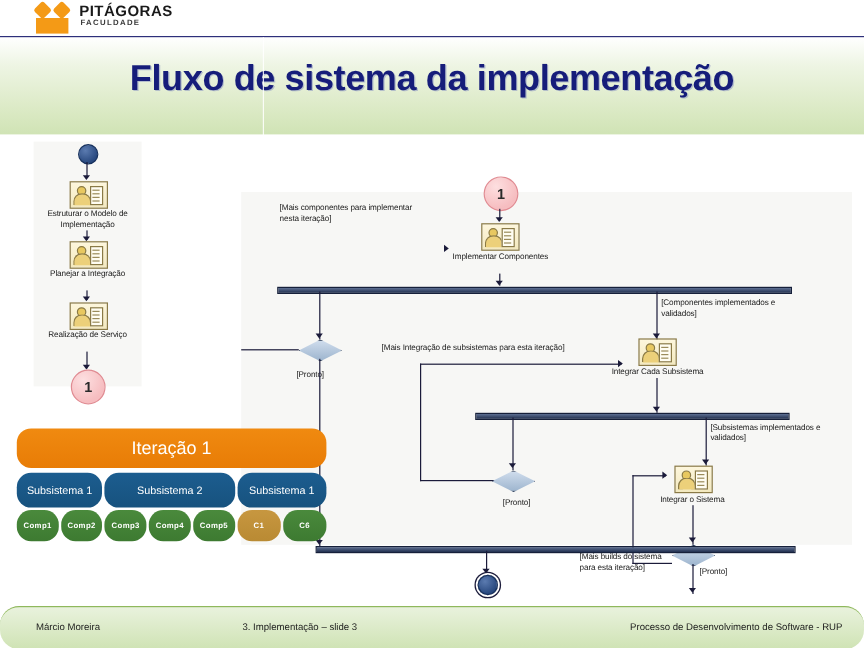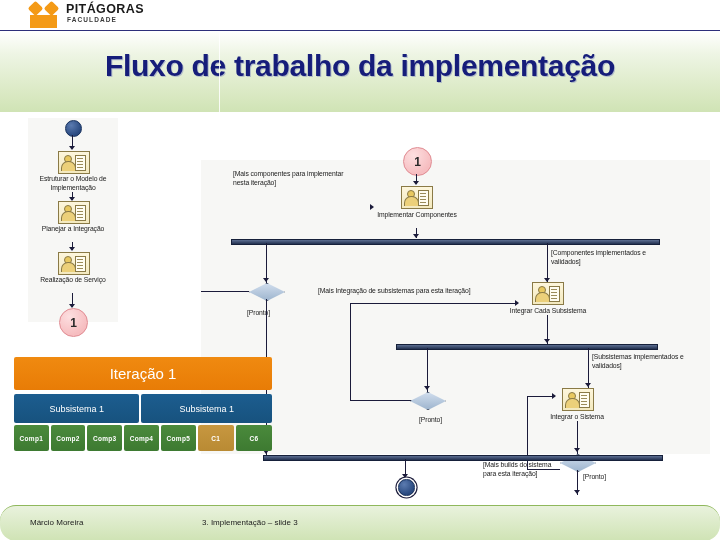--- a/index.html
+++ b/index.html
@@ -110,21 +110,21 @@
     color:#2a2a2a;font-size:12px;font-weight:bold;
     display:flex;align-items:center;justify-content:center;
   }
 
   
   #buildtable{position:absolute;left:14px;top:245px;width:258px;}
   .trow{display:flex;gap:2px;margin-bottom:2px;}
   .cell{
     display:flex;align-items:center;justify-content:center;
     color:#fff;text-align:center;box-sizing:border-box;
-    border-radius:2px;
+    border-radius:12px;
   }
   .c-iter{height:33px;font-size:15px;background:linear-gradient(to bottom,#f08a10,#e87c06);}
   .c-build{height:30px;font-size:16px;font-weight:bold;background:linear-gradient(to bottom,#a3132c,#8e1126);}
   .c-sub{height:29px;font-size:9px;background:linear-gradient(to bottom,#1c5d8f,#17527e);}
   .c-comp{height:26px;font-size:6.5px;font-weight:bold;letter-spacing:.3px;
           background:linear-gradient(to bottom,#4a8a3c,#3d7a31);}
   .c-comp.alt{background:linear-gradient(to bottom,#c79740,#b98a33);}
   .compgroup{display:flex;gap:2px;}
 
   
@@ -147,21 +147,21 @@
     <span class="logo-dot" id="logo-d1"></span>
     <span class="logo-dot" id="logo-d2"></span>
     <span class="logo-dot" id="logo-base"></span>
     <span id="logo-notch"></span>
     <span id="logo-name">PITÁGORAS</span>
     <span id="logo-sub">FACULDADE</span>
   </div>
 </div>
 
 <div id="titleband">
-  <div id="page-title">Fluxo de trabalho da implementação</div>
+  <div id="page-title">Fluxo de sistema da implementação</div>
 </div>
 
 <div id="stage">
 
   <div class="panel" id="panel-left"></div>
   <div class="panel" id="panel-main"></div>
 
   <div class="startnode" style="left:65px;top:8px;"></div>
   <div class="vline" style="left:72px;top:23px;height:13px;"></div>
   <div class="ah-d" style="left:69px;top:34px;"></div>
@@ -313,20 +313,21 @@
 
     <div class="trow">
       <div class="cell c-iter" style="flex:1">Iteração 1</div>
     </div>
 
     <div class="trow">
     </div>
 
     <div class="trow">
       <div class="cell c-sub" style="flex:216">Subsistema 1</div>
+      <div class="cell c-sub" style="flex:328">Subsistema 2</div>
       <div class="cell c-sub" style="flex:225">Subsistema 1</div>
     </div>
 
     <div class="trow">
       <div class="compgroup" style="flex:216">
         <div class="cell c-comp" style="flex:1">Comp1</div>
         <div class="cell c-comp" style="flex:1">Comp2</div>
       </div>
       <div class="compgroup" style="flex:328">
         <div class="cell c-comp" style="flex:1">Comp3</div>
@@ -338,13 +339,14 @@
         <div class="cell c-comp" style="flex:1">C6</div>
       </div>
     </div>
   </div>
 
 </div>
 
 <div id="footer">
   <span class="foot" id="foot-left">Márcio Moreira</span>
   <span class="foot" id="foot-mid">3. Implementação – slide 3</span>
+  <span class="foot" id="foot-right">Processo de Desenvolvimento de Software - RUP</span>
 </div>
 
 </body></html>

